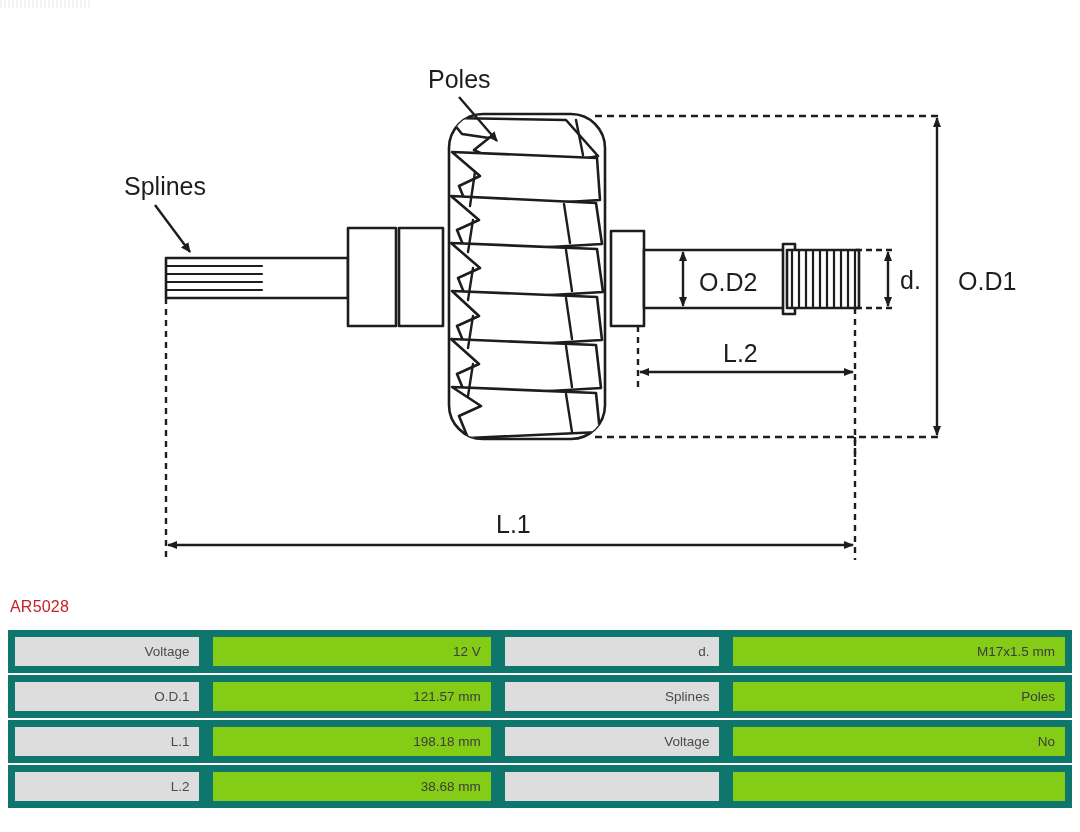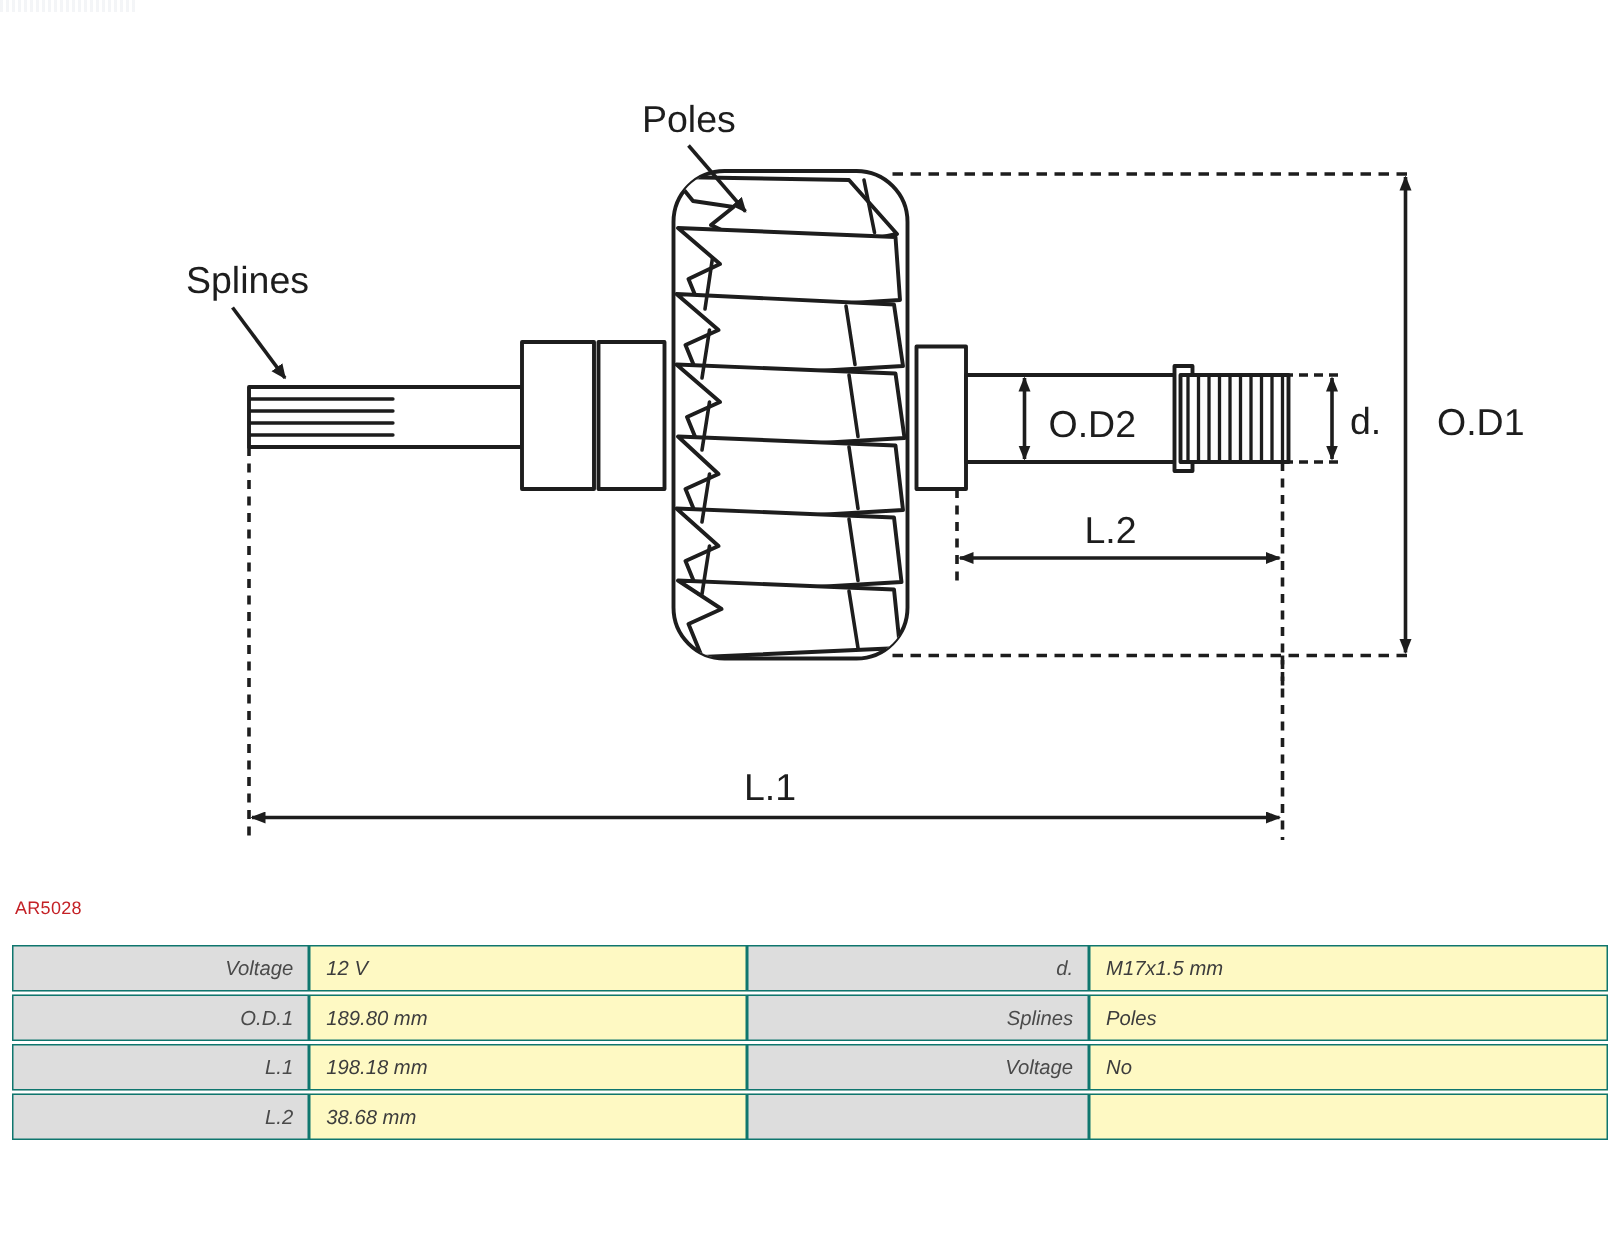--- a/index.html
+++ b/index.html
@@ -49,21 +49,21 @@
   .callout-text {
     font-family: "Liberation Sans", sans-serif;
     font-size: 25px;
     fill: #1d1d1d;
   }
 
   #part-title {
     position: absolute;
     left: 10px;
     top: 598px;
-    font-size: 12px;
+    font-size: 16px;
     color: #c42126;
     font-family: "Liberation Sans", sans-serif;
     letter-spacing: 0.2px;
   }
 
   #spec-table-wrap {
     position: absolute;
     left: 8px;
     top: 628px;
     width: 1064px;
@@ -72,32 +72,31 @@
     border-collapse: separate;
     border-spacing: 0 2px;
     width: 1064px;
     table-layout: fixed;
     font-size: 13.5px;
   }
   table#spec-table td {
     height: 29px;
     padding: 0 10px;
     vertical-align: middle;
-    border: 1px solid #0f766e;
-    font-style: italic;
+    border: 7px solid #0f766e;
   }
   td.lbl {
     background: #dddddd;
     text-align: right;
     color: #4a4a4a;
     border-color: #d2d2d2;
   }
   td.val {
-    background: #fef9c3;
-    text-align: left;
+    background: #84cc16;
+    text-align: right;
     color: #3d3d3d;
     border-color: #e6e6e6;
   }
   col.c-lbl1 { width: 197px; }
   col.c-val1 { width: 289px; }
   col.c-lbl2 { width: 227px; }
   col.c-val2 { width: 343px; }
 </style>
 </head>
 <body>
@@ -254,21 +253,21 @@
     </colgroup>
     <tbody id="spec-tbody">
         <tr>
           <td class="lbl">Voltage</td>
           <td class="val">12 V</td>
           <td class="lbl">d.</td>
           <td class="val">M17x1.5 mm</td>
         </tr>
         <tr>
           <td class="lbl">O.D.1</td>
-          <td class="val">189.80 mm</td>
+          <td class="val">121.57 mm</td>
           <td class="lbl">Splines</td>
           <td class="val">Poles</td>
         </tr>
         <tr>
           <td class="lbl">L.1</td>
           <td class="val">198.18 mm</td>
           <td class="lbl">Voltage</td>
           <td class="val">No</td>
         </tr>
         <tr>

